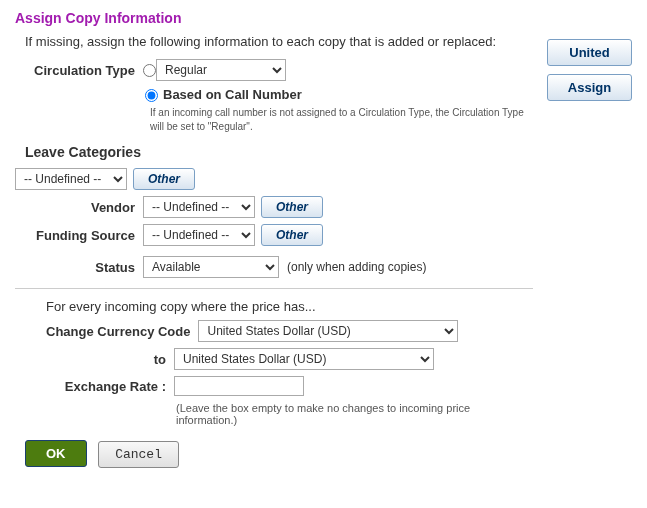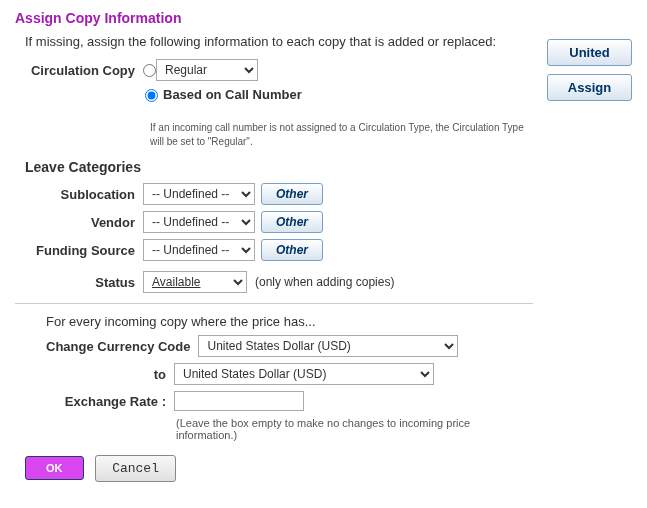--- a/index.html
+++ b/index.html
@@ -45,21 +45,21 @@
     .label {
       text-align: right;
       font-weight: bold;
       color: #333;
       min-width: 120px;
       margin-right: 8px;
     }
     .radio-row {
       display: flex;
       align-items: flex-end;
-      margin-bottom: 19px;
+      margin-bottom: 4px;
       margin-left: 130px;
     }
     .radio-row input[type=radio] {
       margin-right: 5px;
       margin-top: 2px;
     }
     .based-on-text {
       font-weight: bold;
       color: #333;
     }
@@ -71,28 +71,27 @@
       line-height: 1.4;
     }
     select {
       border: 1px solid #aaa;
       padding: 2px 4px;
       font-size: 12px;
       background: #fff;
       color: #333;
     }
     .select-regular {
-      width: 102px;
+      width: 130px;
     }
     .select-undefined {
       width: 112px;
     }
     .select-status {
-      width: 104px;
-      text-decoration: underline;
+      width: 136px;
     }
     .select-currency {
       width: 260px;
     }
     .btn-other {
       background: linear-gradient(to bottom, #ffffff, #d8e4f0);
       border: 1px solid #7a9fc4;
       color: #003366;
       font-weight: bold;
       padding: 3px 14px;
@@ -107,25 +106,25 @@
       border: 1px solid #7a9fc4;
       color: #003366;
       font-weight: bold;
       padding: 5px 18px;
       font-size: 13px;
       cursor: pointer;
       border-radius: 3px;
       width: 85px;
     }
     .btn-ok {
-      background: #d946ef;
+      background: #4d7c0f;
       color: #fff;
       border: 1px solid #1a3f6f;
       padding: 5px 20px;
-      font-size: 11px;
+      font-size: 13px;
       font-weight: bold;
       cursor: pointer;
       border-radius: 3px;
       margin-right: 8px;
     }
     .btn-cancel {
       background: linear-gradient(to bottom, #f8f8f8, #e0e0e0);
       border: 1px solid #888;
       color: #333;
       padding: 5px 16px;
@@ -181,38 +180,37 @@
 <body>
 
 <div class="page-title">Assign Copy Information</div>
 
 <div class="main-layout">
   <div class="left-panel">
     <div class="subtitle">If missing, assign the following information to each copy that is added or replaced:</div>
 
     <div class="section">
       <div class="row">
-        <div class="label">Circulation Copy</div>
+        <div class="label">Circulation Type</div>
         <input type="radio" name="circ" style="">
         <select class="select-regular">
           <option>Regular</option>
         </select>
       </div>
       <div class="radio-row">
         <input type="radio" name="circ" checked="" style="">
         <span class="based-on-text">Based on Call Number</span>
       </div>
       <div class="info-text">If an incoming call number is not assigned to a Circulation Type, the Circulation Type will be set to "Regular".</div>
     </div>
 
     <div class="section">
       <div class="copy-categories-label">Leave Categories</div>
 
       <div class="row">
-        <div class="label">Sublocation</div>
         <select class="select-undefined">
           <option>-- Undefined --</option>
         </select>
         <button class="btn-other">Other</button>
       </div>
 
       <div class="row">
         <div class="label">Vendor</div>
         <select class="select-undefined">
           <option>-- Undefined --</option>

